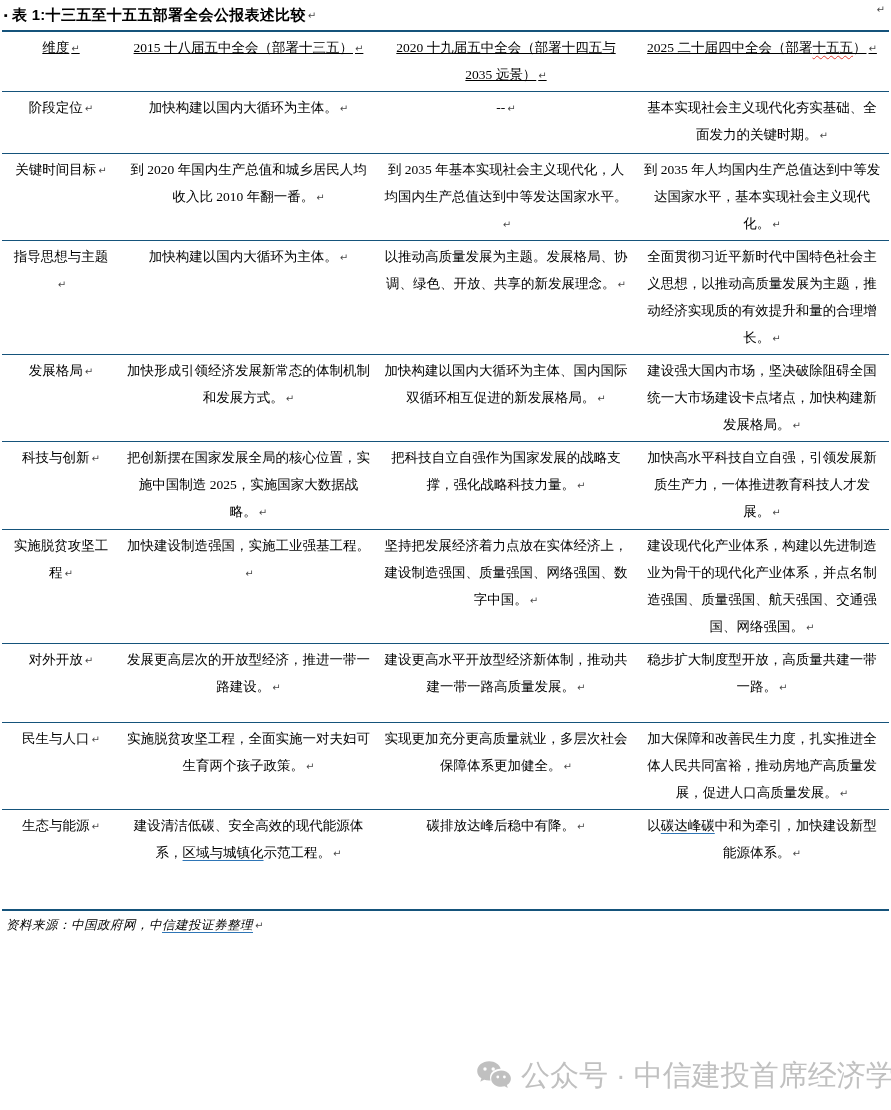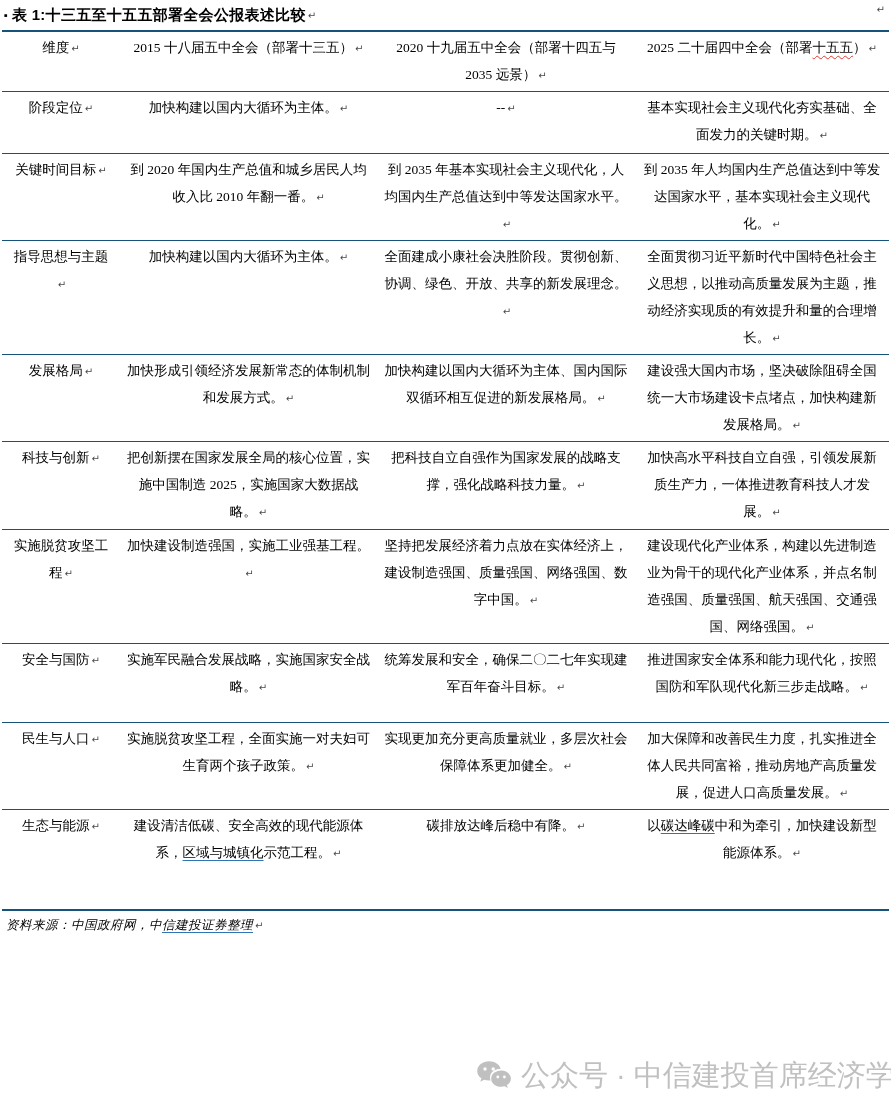--- a/index.html
+++ b/index.html
@@ -45,21 +45,21 @@
     border-top:2.5px solid var(--border);
     border-bottom:2.5px solid var(--border);
   }
   col.c0{width:118px;} col.c1{width:257px;} col.c2{width:258px;} col.c3{width:254px;}
   th,td{
     vertical-align:top;text-align:center;
     font-weight:normal;
     font-size:13.5px;line-height:27px;
     padding:2px 7px 2px 7px;
   }
-  thead tr{border-bottom:1.5px solid var(--border);height:56px;}
+  thead tr{border-bottom:1.5px solid var(--border);height:56px;text-decoration:underline;}
   tbody tr{border-bottom:1.5px solid var(--border);}
   tbody tr:last-child{border-bottom:none;}
   tbody tr:nth-child(1){height:62px;}
   tbody tr:nth-child(2){height:82px;}
   tbody tr:nth-child(3){height:112px;}
   tbody tr:nth-child(4){height:86px;}
   tbody tr:nth-child(5){height:88px;}
   tbody tr:nth-child(6){height:113px;}
   tbody tr:nth-child(7){height:79px;}
   tbody tr:nth-child(8){height:75px;}
@@ -140,21 +140,21 @@
         </tr>
         <tr>
           <td><span class="celltext">关键时间目标</span><span class="pmark">↵</span></td>
           <td><span class="celltext">到 2020 年国内生产总值和城乡居民人均收入比 2010 年翻一番。</span><span class="pmark">↵</span></td>
           <td><span class="celltext">到 2035 年基本实现社会主义现代化，人均国内生产总值达到中等发达国家水平。</span><span class="pmark">↵</span></td>
           <td><span class="celltext">到 2035 年人均国内生产总值达到中等发达国家水平，基本实现社会主义现代化。</span><span class="pmark">↵</span></td>
         </tr>
         <tr>
           <td><span class="celltext">指导思想与主题</span><span class="pmark">↵</span></td>
           <td><span class="celltext">加快构建以国内大循环为主体。</span><span class="pmark">↵</span></td>
-          <td><span class="celltext">全面建成小康社会决胜阶段。贯彻创新、协调、绿色、开放、共享的新发展理念。</span><span class="pmark">↵</span></td>
+          <td><span class="celltext">以推动高质量发展为主题。发展格局、协调、绿色、开放、共享的新发展理念。</span><span class="pmark">↵</span></td>
           <td><span class="celltext">全面贯彻习近平新时代中国特色社会主义思想，以推动高质量发展为主题，推动经济实现质的有效提升和量的合理增长。</span><span class="pmark">↵</span></td>
         </tr>
         <tr>
           <td><span class="celltext">发展格局</span><span class="pmark">↵</span></td>
           <td><span class="celltext">加快形成引领经济发展新常态的体制机制和发展方式。</span><span class="pmark">↵</span></td>
           <td><span class="celltext">加快构建以国内大循环为主体、国内国际双循环相互促进的新发展格局。</span><span class="pmark">↵</span></td>
           <td><span class="celltext">建设强大国内市场，坚决破除阻碍全国统一大市场建设卡点堵点，加快构建新发展格局。</span><span class="pmark">↵</span></td>
         </tr>
         <tr>
           <td><span class="celltext">科技与创新</span><span class="pmark">↵</span></td>
@@ -162,24 +162,24 @@
           <td><span class="celltext">把科技自立自强作为国家发展的战略支撑，强化战略科技力量。</span><span class="pmark">↵</span></td>
           <td><span class="celltext">加快高水平科技自立自强，引领发展新质生产力，一体推进教育科技人才发展。</span><span class="pmark">↵</span></td>
         </tr>
         <tr>
           <td><span class="celltext">实施脱贫攻坚工程</span><span class="pmark">↵</span></td>
           <td><span class="celltext">加快建设制造强国，实施工业强基工程。</span><span class="pmark">↵</span></td>
           <td><span class="celltext">坚持把发展经济着力点放在实体经济上，建设制造强国、质量强国、网络强国、数字中国。</span><span class="pmark">↵</span></td>
           <td><span class="celltext">建设现代化产业体系，构建以先进制造业为骨干的现代化产业体系，并点名制造强国、质量强国、航天强国、交通强国、网络强国。</span><span class="pmark">↵</span></td>
         </tr>
         <tr>
-          <td><span class="celltext">安全与国防</span><span class="pmark">↵</span></td>
-          <td><span class="celltext">实施军民融合发展战略，实施国家安全战略。</span><span class="pmark">↵</span></td>
-          <td><span class="celltext">统筹发展和安全，确保二〇二七年实现建军百年奋斗目标。</span><span class="pmark">↵</span></td>
-          <td><span class="celltext">推进国家安全体系和能力现代化，按照国防和军队现代化新三步走战略。</span><span class="pmark">↵</span></td>
+          <td><span class="celltext">对外开放</span><span class="pmark">↵</span></td>
+          <td><span class="celltext">发展更高层次的开放型经济，推进一带一路建设。</span><span class="pmark">↵</span></td>
+          <td><span class="celltext">建设更高水平开放型经济新体制，推动共建一带一路高质量发展。</span><span class="pmark">↵</span></td>
+          <td><span class="celltext">稳步扩大制度型开放，高质量共建一带一路。</span><span class="pmark">↵</span></td>
         </tr>
         <tr>
           <td><span class="celltext">民生与人口</span><span class="pmark">↵</span></td>
           <td><span class="celltext">实施脱贫攻坚工程，全面实施一对夫妇可生育两个孩子政策。</span><span class="pmark">↵</span></td>
           <td><span class="celltext">实现更加充分更高质量就业，多层次社会保障体系更加健全。</span><span class="pmark">↵</span></td>
           <td><span class="celltext">加大保障和改善民生力度，扎实推进全体人民共同富裕，推动房地产高质量发展，促进人口高质量发展。</span><span class="pmark">↵</span></td>
         </tr>
         <tr>
           <td><span class="celltext">生态与能源</span><span class="pmark">↵</span></td>
           <td><span class="celltext">建设清洁低碳、安全高效的现代能源体系，<span class="line-blue">区域与城镇化</span>示范工程。</span><span class="pmark">↵</span></td>

